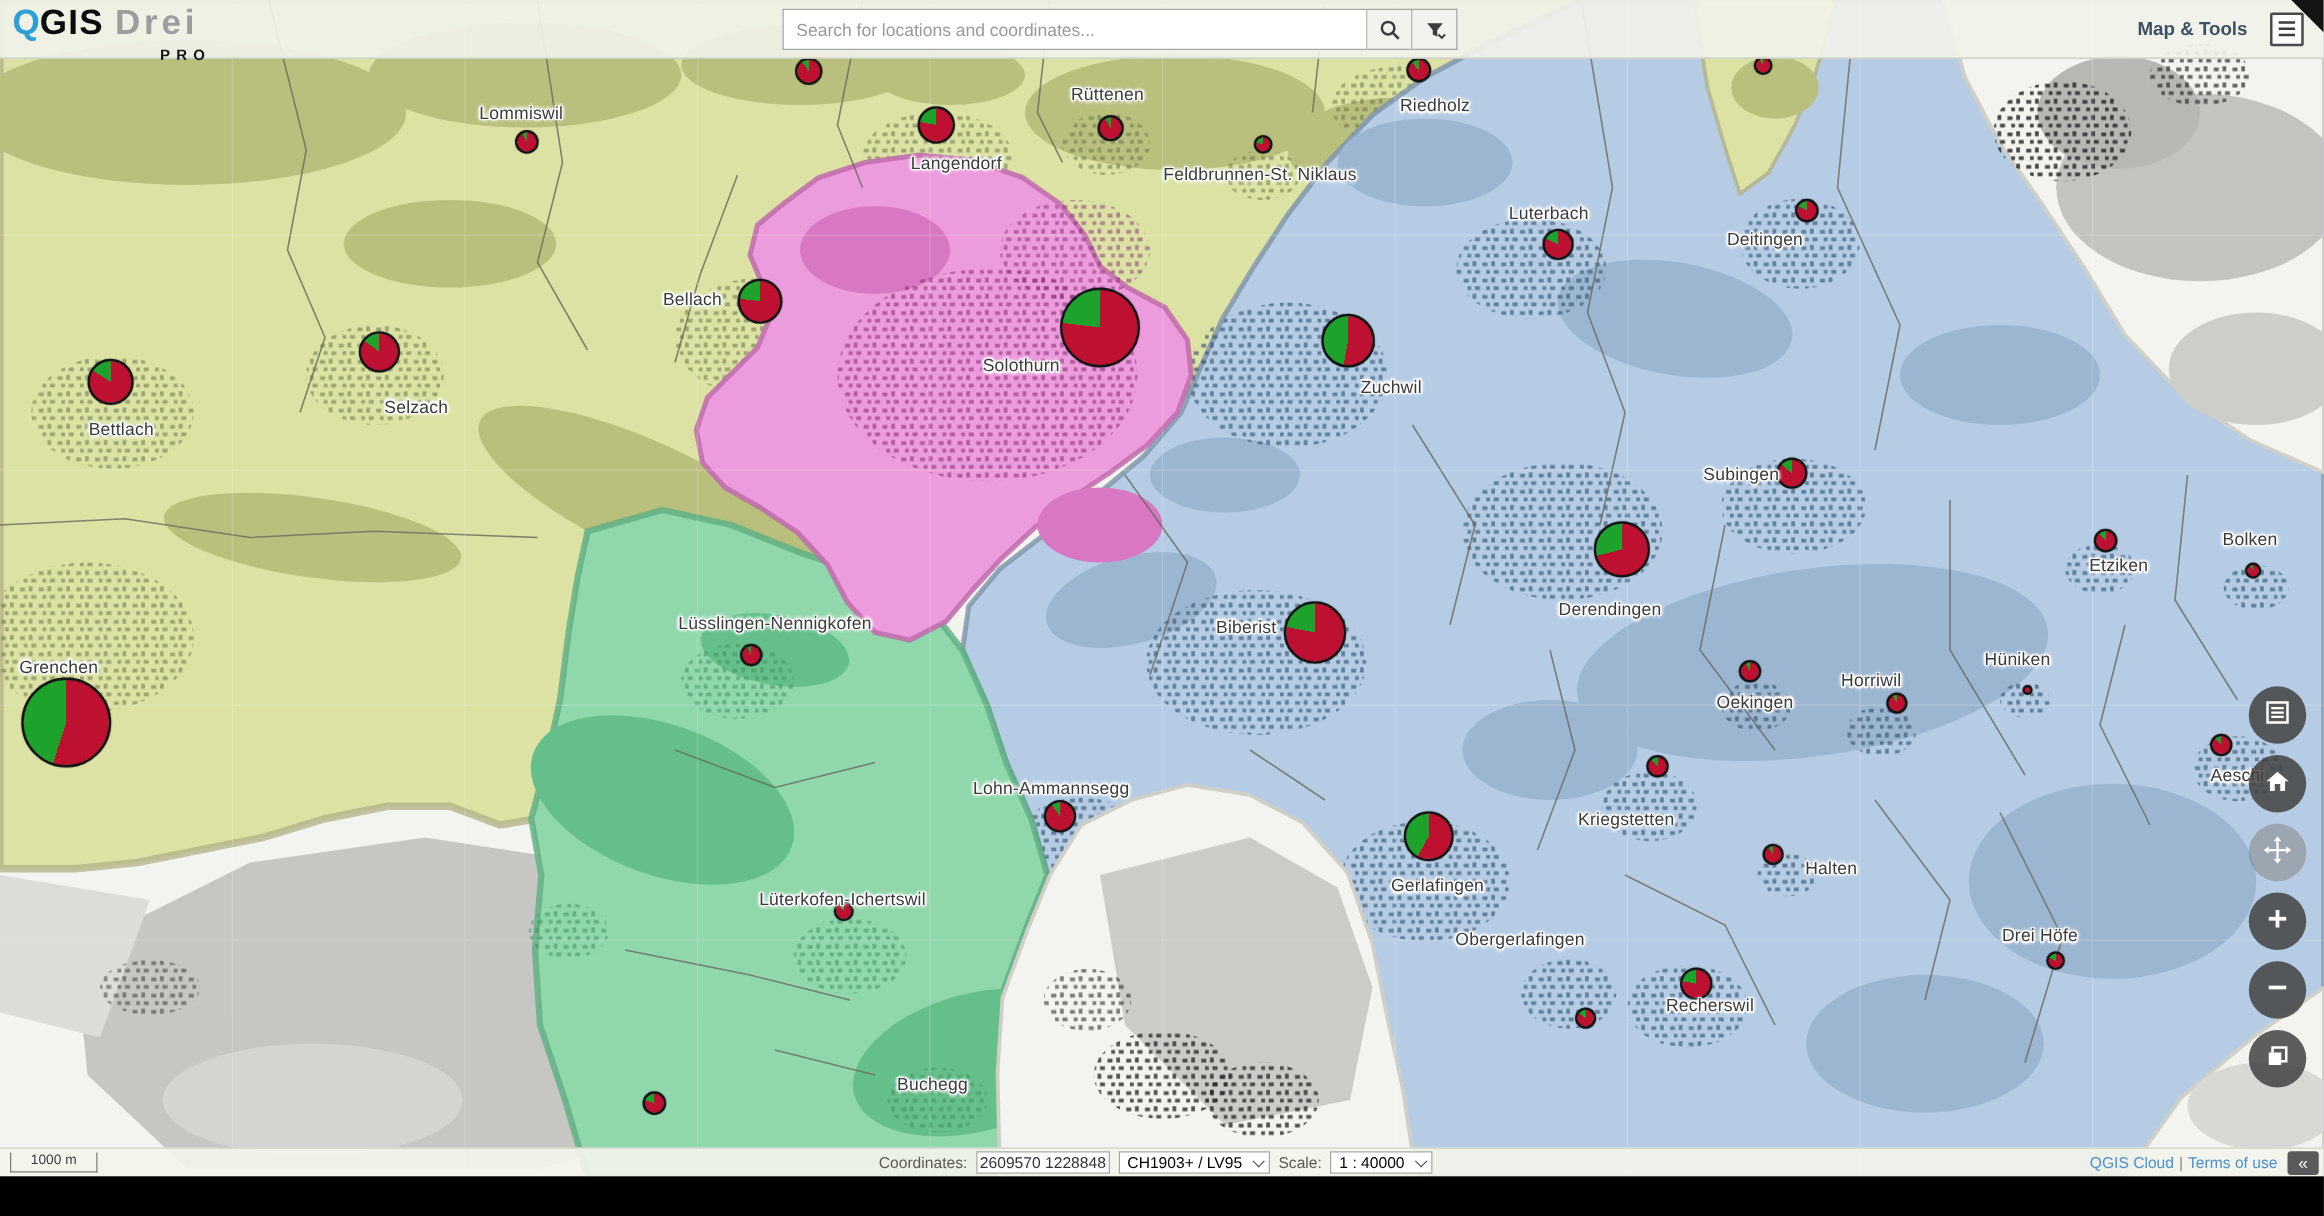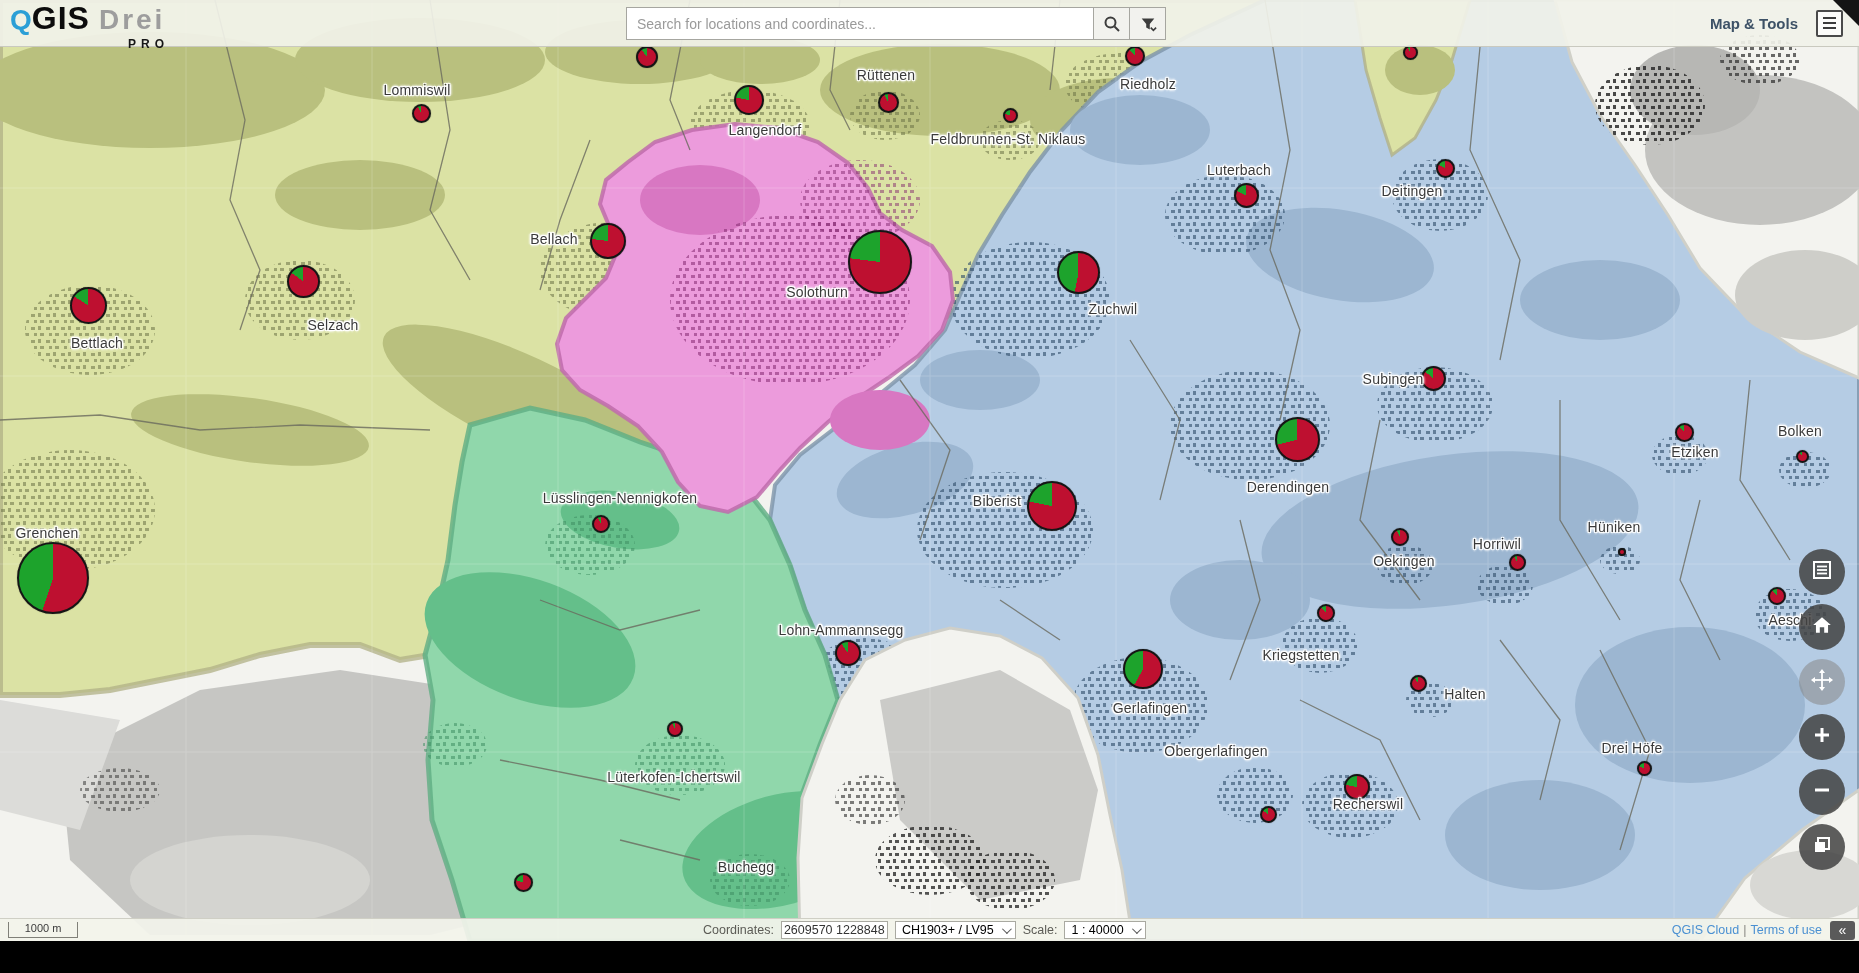--- a/index.html
+++ b/index.html
@@ -26,21 +26,21 @@
                  0 -2px 2px #fff, 0 2px 2px #fff, -2px 0 2px #fff, 2px 0 2px #fff;
   }
   
   #toolbar {
     position:absolute; left:0; top:0; width:1859px; height:47px;
     background:rgba(241,242,233,.92); border-bottom:1px solid #c9c9bf;
     display:flex; align-items:center; z-index:20;
   }
   #logo { position:relative; margin-left:10px; width:200px; height:40px; line-height:30px; }
   #logo .q   { color:#2b9fd6; font-size:28px; font-weight:bold; }
-  #logo .gis { color:#0c0c0c; font-size:32px; font-weight:bold; letter-spacing:1px; }
+  #logo .gis { color:#0c0c0c; font-size:28px; font-weight:bold; letter-spacing:1px; }
   #logo .cloud { color:#9d9d9d; font-size:28px; font-weight:bold; letter-spacing:3px; margin-left:9px; }
   #logo .pro { position:absolute; left:118px; top:26px; color:#161616; font-size:12px; font-weight:bold; letter-spacing:5px; }
   #search-wrap { position:absolute; left:626px; top:7px; height:33px; display:flex; }
   #search-input {
     width:468px; height:33px; border:1px solid #a6a6a0; background:#fff;
     font-size:14px; padding:0 10px; color:#333; outline:none; font-family:"Liberation Sans",sans-serif;
   }
   #search-input::placeholder { color:#9a9a9a; }
   .tb-btn {
     width:36px; height:33px; background:#f2f2ee; border:1px solid #a6a6a0; border-left:none;
@@ -338,21 +338,21 @@
       <div class="muni-label" style="left: 620px; top: 498px;">Lüsslingen-Nennigkofen</div>
       <div class="muni-label" style="left: 47px; top: 533px;">Grenchen</div>
       <div class="muni-label" style="left: 1614px; top: 527px;">Hüniken</div>
       <div class="muni-label" style="left: 1497px; top: 544px;">Horriwil</div>
       <div class="muni-label" style="left: 1404px; top: 561px;">Oekingen</div>
       <div class="muni-label" style="left: 1790px; top: 620px;">Aeschi</div>
       <div class="muni-label" style="left: 841px; top: 630px;">Lohn-Ammannsegg</div>
       <div class="muni-label" style="left: 1301px; top: 655px;">Kriegstetten</div>
       <div class="muni-label" style="left: 1150px; top: 708px;">Gerlafingen</div>
       <div class="muni-label" style="left: 1465px; top: 694px;">Halten</div>
-      <div class="muni-label" style="left: 674px; top: 777px;">Lüterkofen-Ichertswil</div>
+      <div class="muni-label" style="left: 674px; top: 719px;">Lüterkofen-Ichertswil</div>
       <div class="muni-label" style="left: 1632px; top: 748px;">Drei Höfe</div>
       <div class="muni-label" style="left: 1216px; top: 751px;">Obergerlafingen</div>
       <div class="muni-label" style="left: 1351px; top: 804px; padding-left: 34px;">Recherswil</div>
       <div class="muni-label" style="left: 746px; top: 867px;">Buchegg</div>
     </div>
 </div>
 
 <div id="toolbar">
   <div id="logo">
     <span class="q">Q</span><span class="gis">GIS</span><span class="cloud">Drei</span>

